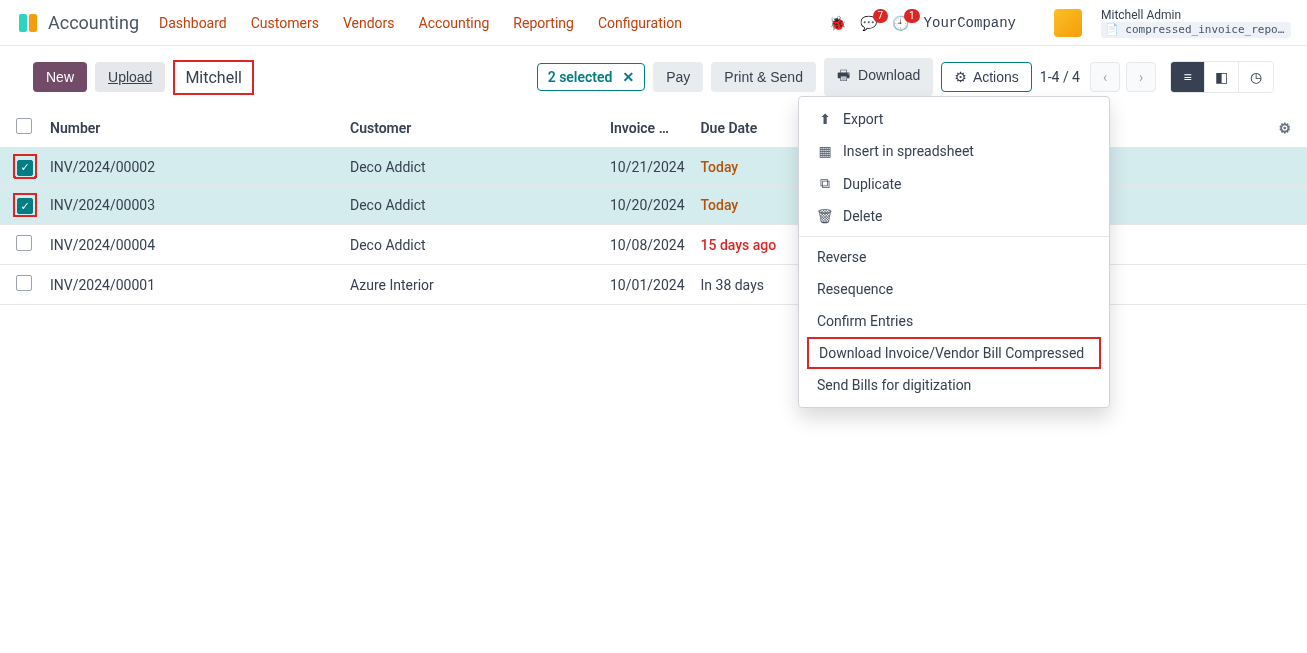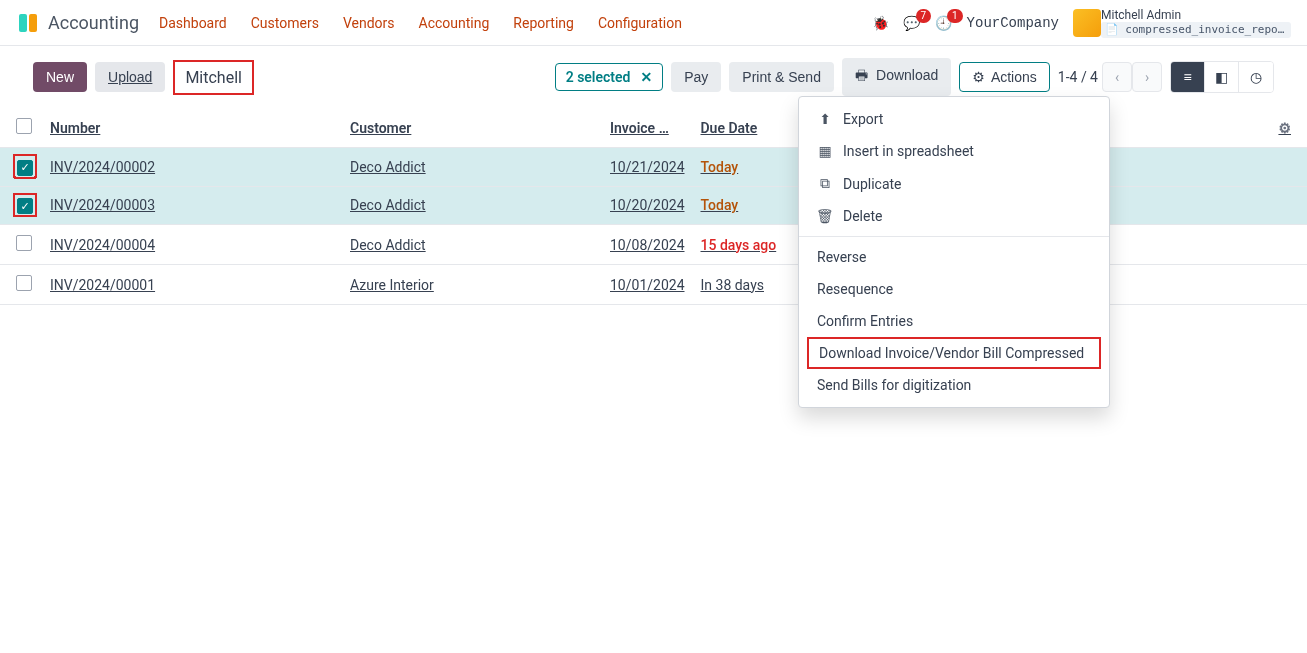--- a/index.html
+++ b/index.html
@@ -7,41 +7,41 @@
 .topbar { display:flex; align-items:center; height:46px; padding:0 16px; border-bottom:1px solid #e5e7eb; }
 .logo { width:24px; height:24px; margin-right:8px; }
 .app-name { font-size:18px; color:#4b5563; margin-right:20px; }
 .nav { display:flex; gap:24px; flex:1; }
 .nav-item { color:#c2410c; cursor:pointer; }
 .topbar-right { display:flex; align-items:center; gap:14px; }
 .badge-wrap { position:relative; display:inline-flex; }
 .badge { position:absolute; top:-6px; right:-10px; background:#dc2626; color:#fff; border-radius:10px; font-size:10px; padding:0 5px; line-height:14px; min-width:14px; text-align:center;}
 .company { color:#374151;font-family:Liberation Mono, monospace; }
 .avatar { width:28px; height:28px; border-radius:4px; background:linear-gradient(135deg,#fbbf24,#f59e0b); display:inline-block; }
-.userblock { display:flex; align-items:center; gap:0; }
+.userblock { display:flex; align-items:center; gap:19px;margin-left:24px; }
 .usertext { display:flex; flex-direction:column; font-size:12px; line-height:14px; }
 .dbname { background:#eef2f6; padding:1px 4px; border-radius:3px; color:#475569; font-family:monospace; font-size:11px; max-width:190px; overflow:hidden; text-overflow:ellipsis; white-space:nowrap;}
 .toolbar { display:flex; align-items:center; padding:12px 33px; gap:8px; }
 .btn { padding:6px 12px; border-radius:4px; border:1px solid transparent; cursor:pointer; font-size:14px; background:#f3f4f6; color:#374151;}
 .btn-new { background:#714b67; color:#fff; font-weight:500; }
 .btn-upload { background:#e5e7eb;text-decoration:underline; }
 .crumb { padding:6px 10px; border:2px solid #dc2626; font-size:16px; color:#374151; }
 .spacer { flex:1; }
 .sel-badge { border:1px solid #017e84; color:#017e84; border-radius:4px; padding:5px 10px; display:flex; align-items:flex-start; gap:10px;}
 .sel-badge .x{ cursor:pointer; font-weight:bold;}
 .btn-plain{ background:#e9ecef; }
 .btn-actions{ background:#fff; border:1px solid #017e84; color:#374151; display:flex; align-items:center; gap:6px;}
-.pager-area{ display:flex; align-items:center; margin-left:auto;}
+.pager-area{ display:flex; align-items:center; gap:6px; margin-left:auto;}
 .pager-txt{ font-size:14px; color:#374151; margin-right:4px;}
 .pager-btn{ width:30px; height:30px; border:1px solid #e5e7eb; background:#f9fafb; border-radius:4px; display:flex; align-items:center; justify-content:center; color:#9ca3af; cursor:pointer;}
 .view-switch{ display:flex; border:1px solid #e5e7eb; border-radius:4px; overflow:hidden; margin-left:8px;}
 .view-btn{ width:34px; height:30px; display:flex; align-items:center; justify-content:center; background:#fff; cursor:pointer; border-right:1px solid #e5e7eb;}
 .view-btn:last-child{border-right:none;}
 .view-btn.active{ background:#374151; color:#fff;}
-table{ width:100%; border-collapse:collapse;text-decoration:underline;}
+table{ width:100%; border-collapse:collapse;}
 th{ text-align:left; font-weight:600; font-size:14px; padding:10px 8px; border-bottom:1px solid #e5e7eb; color:#374151;}
 td{ padding:10px 8px; border-bottom:1px solid #e5e7eb; font-size:14px;margin-top:34px;}
 tr.selected{ background:#d5ecee;}
 .chk{ width:16px; height:16px; border:1px solid #9ca3af; border-radius:2px; display:inline-flex; align-items:center; justify-content:center; background:#fff; cursor:pointer;}
 .chk.checked{ background:#017e84; border-color:#017e84; color:#fff;}
 .chk.checked::after{ content:"✓"; font-size:11px; line-height:1;}
 .chk-box.red{ outline:2px solid #dc2626; outline-offset:1px; padding:1px;}
 .due-today{ color:#b45309; font-weight:500;}
 .due-overdue{ color:#dc2626; font-weight:500;}
 .th-chk{ width:40px; padding-left:16px;}

